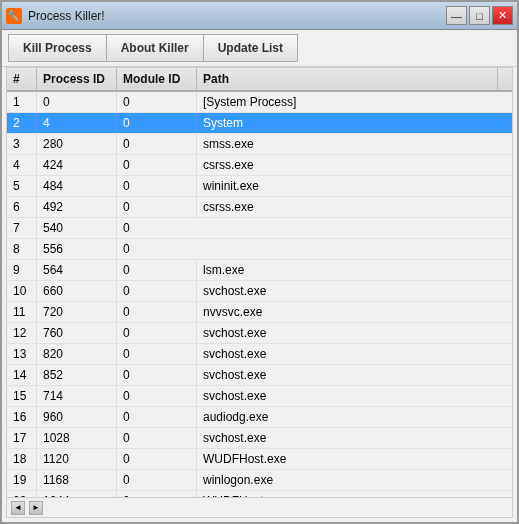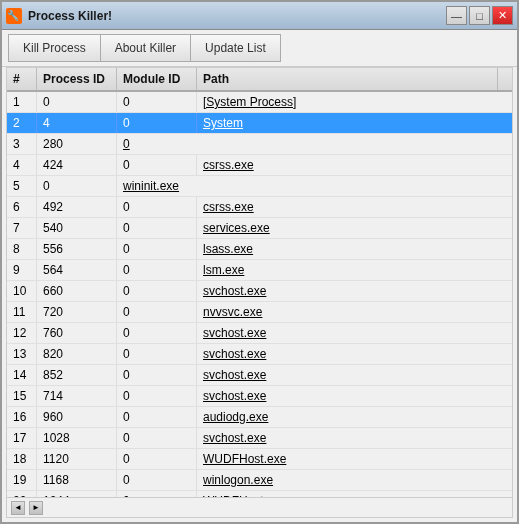--- a/index.html
+++ b/index.html
@@ -51,21 +51,21 @@
       align-items: center;
       justify-content: center;
       font-size: 10px;
       color: white;
       font-weight: bold;
     }
 
     .title-text {
       font-size: 12px;
       color: #1a1a1a;
-      font-weight: bold;
+      font-weight: normal;
     }
 
     .title-bar-right {
       display: flex;
       gap: 2px;
     }
 
     .title-btn {
       width: 21px;
       height: 19px;
@@ -92,21 +92,21 @@
       border-bottom: 1px solid #ccc;
     }
 
     .toolbar-btn {
       padding: 6px 14px;
       border: 1px solid #aaa;
       background: linear-gradient(to bottom, #f8f8f8, #e0e0e0);
       cursor: pointer;
       font-size: 12px;
       color: #333;
-      font-weight: 400;
+      font-weight: 700;
     }
 
     .toolbar-btn:first-child {
       border-right: none;
     }
 
     .toolbar-btn:last-child {
       border-left: none;
     }
 
@@ -176,21 +176,20 @@
       padding: 3px 6px;
       border-right: 1px solid #ddd;
       font-size: 12px;
       white-space: nowrap;
       overflow: hidden;
       text-overflow: ellipsis;
     }
 
     .td:last-child {
       border-right: none;
-      text-decoration: underline;
     }
 
     .table-row.selected .td {
       border-right-color: #5599ff;
     }
 
     .status-bar {
       height: 20px;
       background: #f0f0f0;
       border-top: 1px solid #ccc;
@@ -262,49 +261,49 @@
           <div class="table-row selected">
             <div class="td">2</div>
             <div class="td">4</div>
             <div class="td">0</div>
             <div class="td">System</div>
           </div>
           <div class="table-row">
             <div class="td">3</div>
             <div class="td">280</div>
             <div class="td">0</div>
+            <div class="td">smss.exe</div>
           </div>
           <div class="table-row">
             <div class="td">4</div>
             <div class="td">424</div>
             <div class="td">0</div>
             <div class="td">csrss.exe</div>
           </div>
           <div class="table-row">
             <div class="td">5</div>
+            <div class="td">484</div>
             <div class="td">0</div>
             <div class="td">wininit.exe</div>
           </div>
           <div class="table-row">
             <div class="td">6</div>
             <div class="td">492</div>
             <div class="td">0</div>
             <div class="td">csrss.exe</div>
           </div>
           <div class="table-row">
             <div class="td">7</div>
             <div class="td">540</div>
             <div class="td">0</div>
-            <div class="td">services.exe</div>
           </div>
           <div class="table-row">
             <div class="td">8</div>
             <div class="td">556</div>
             <div class="td">0</div>
-            <div class="td">lsass.exe</div>
           </div>
           <div class="table-row">
             <div class="td">9</div>
             <div class="td">564</div>
             <div class="td">0</div>
             <div class="td">lsm.exe</div>
           </div>
           <div class="table-row">
             <div class="td">10</div>
             <div class="td">660</div>

